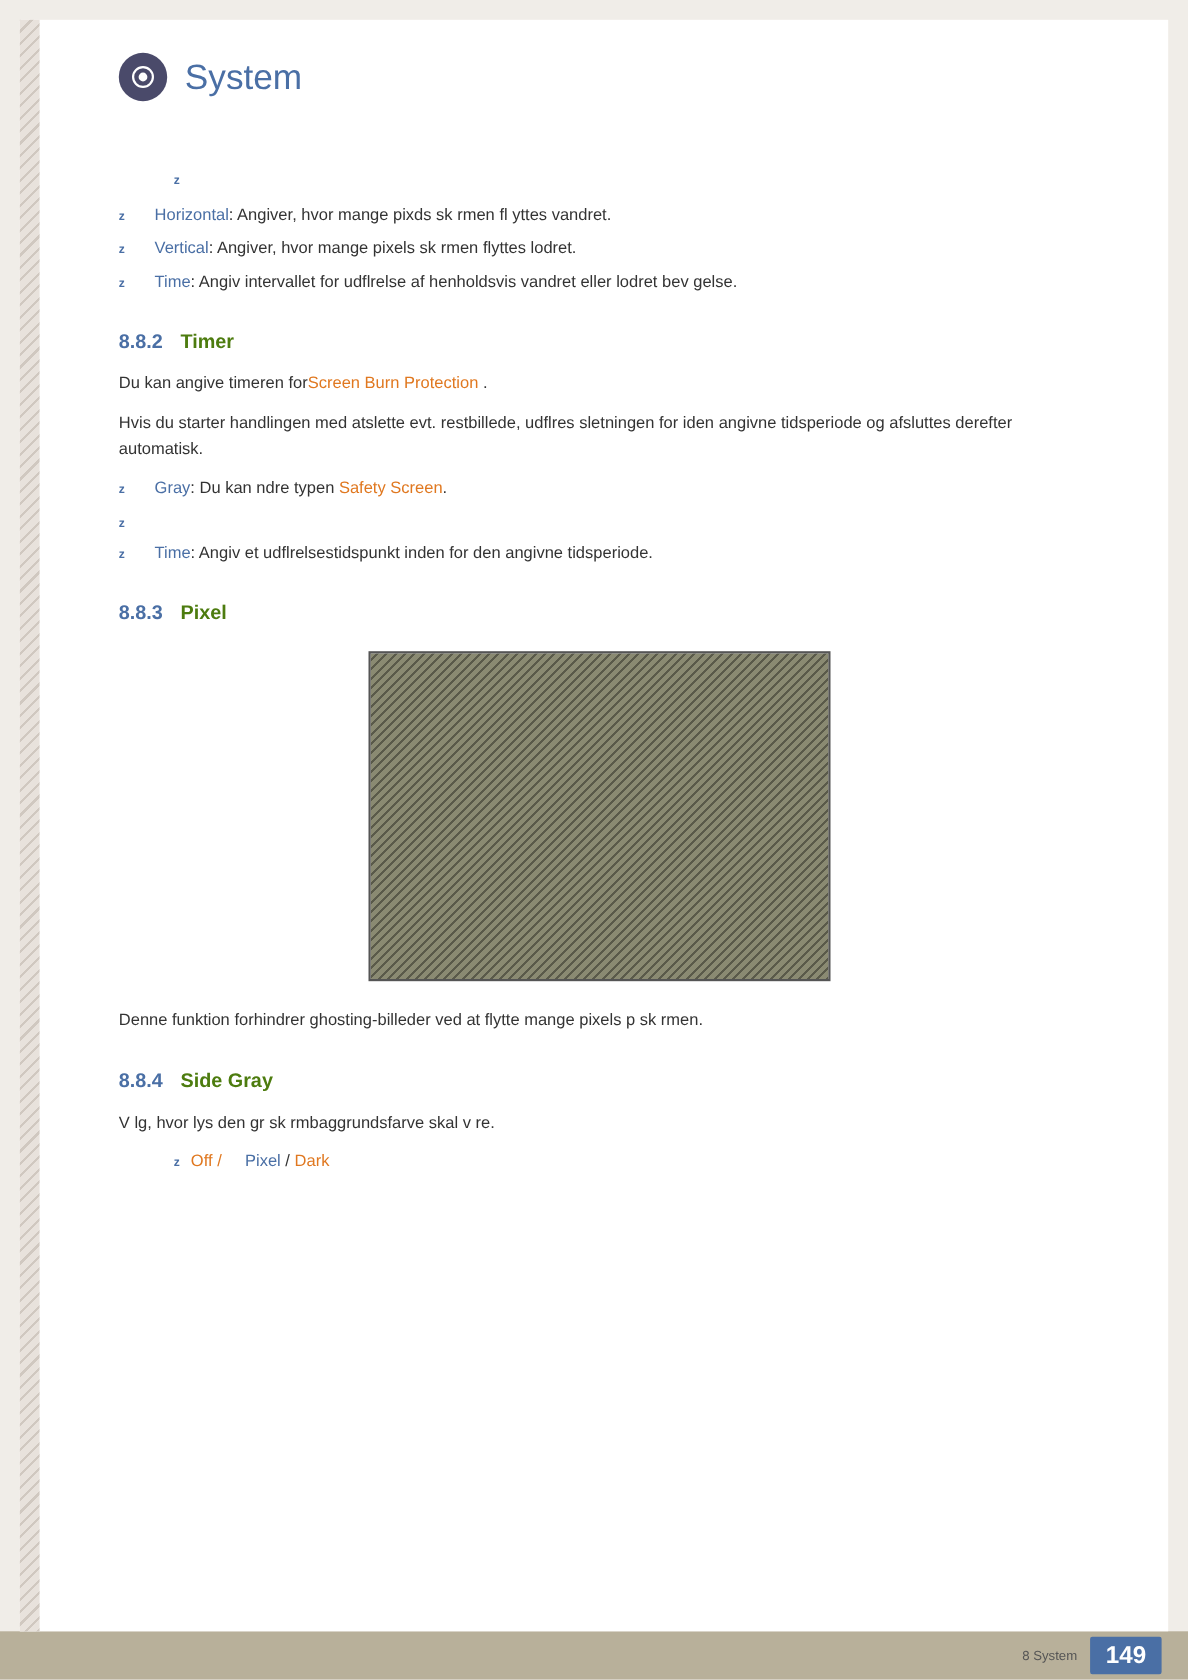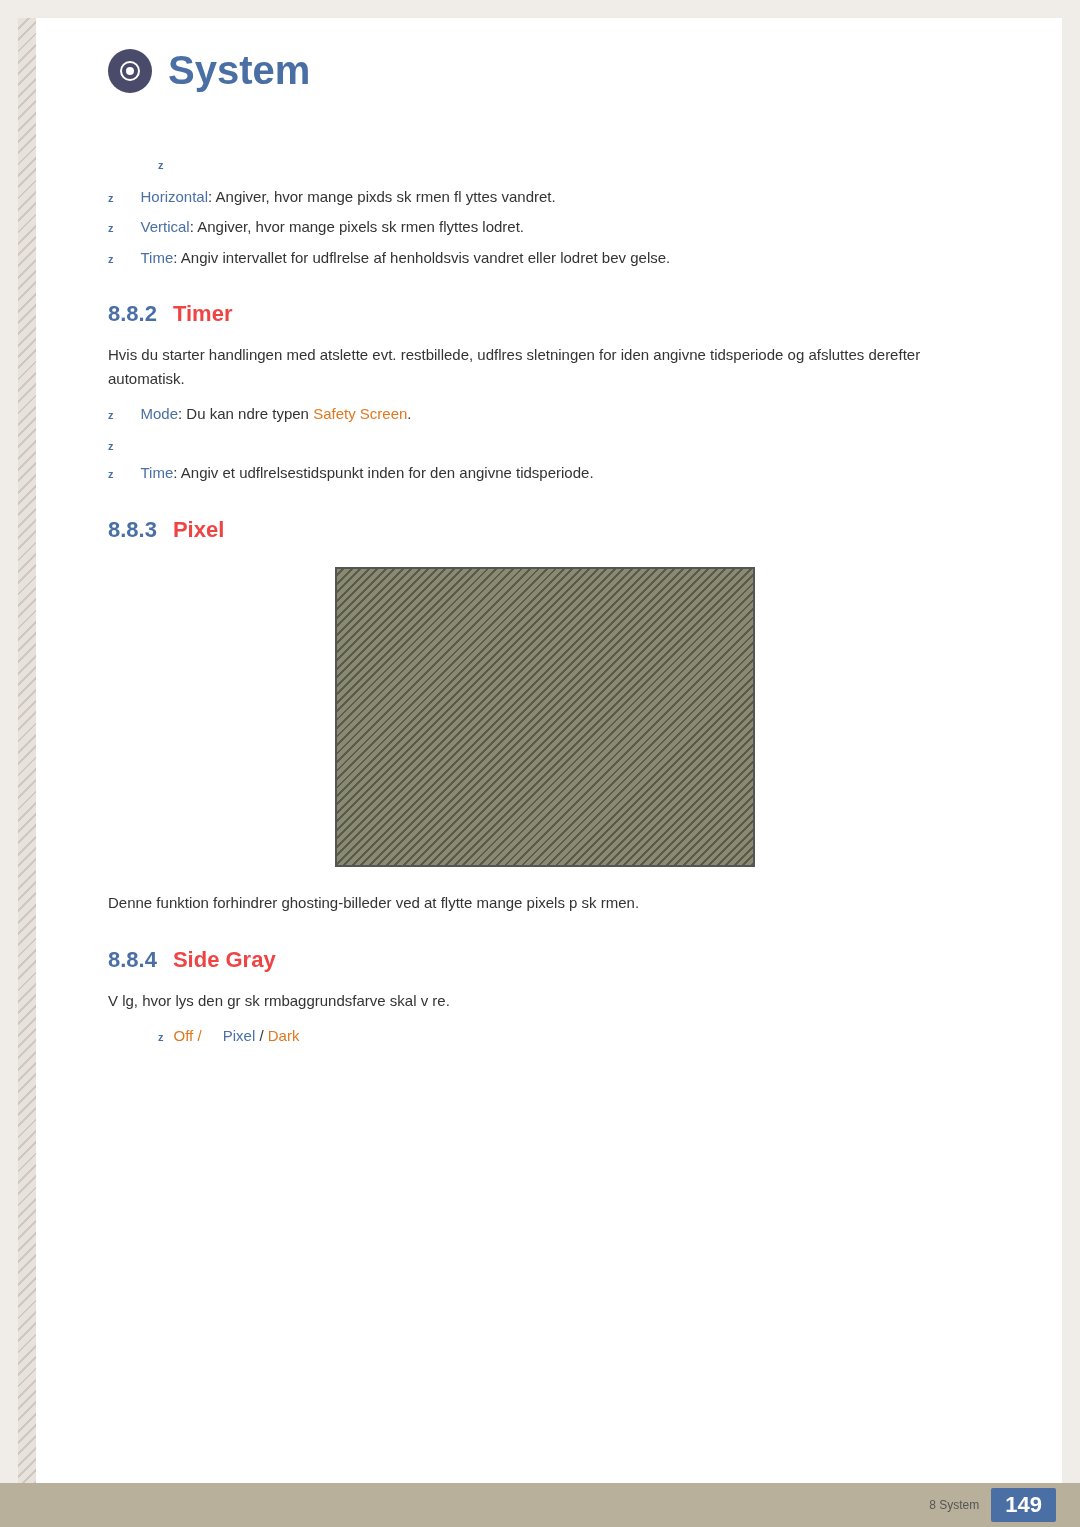--- a/index.html
+++ b/index.html
@@ -60,22 +60,22 @@
       flex-shrink: 0;
     }
 
     .header-icon svg {
       width: 24px;
       height: 24px;
       fill: white;
     }
 
     .page-title {
-      font-size: 40px;
-      font-weight: bold;
+      font-size: 32px;
+      font-weight: normal;
       color: #4a6fa5;
     }
 
     
     .content {
       padding-left: 10px;
     }
 
     .bullet-list {
       list-style: none;
@@ -105,35 +105,35 @@
     }
 
     .keyword-orange {
       color: #e07820;
       font-weight: normal;
     }
 
     
     .section-heading {
       color: #4a6fa5;
-      font-size: 22px;
+      font-size: 18px;
       font-weight: bold;
       margin-top: 32px;
       margin-bottom: 16px;
       display: flex;
       align-items: center;
       gap: 16px;
     }
 
     .section-heading .section-num {
       color: #4a6fa5;
     }
 
     .section-heading .section-name {
-      color: #ef4444;
+      color: #4d7c0f;
     }
 
     .body-text {
       margin-bottom: 12px;
       line-height: 1.6;
       color: #333;
     }
 
     
     .pixel-image-container {
@@ -229,28 +229,31 @@
           <span class="keyword-blue">Time</span><span>: Angiv intervallet for udflrelse af henholdsvis vandret eller lodret bev gelse.</span>
         </span>
       </li>
     </ul>
 
     <div class="section-heading">
       <span class="section-num">8.8.2</span>
       <span class="section-name">Timer</span>
     </div>
 
+    <p class="body-text">
+      <span>Du kan angive timeren for</span><span class="keyword-orange">Screen Burn Protection</span><span>  .</span>
+    </p>
 
     <p class="body-text">Hvis du starter handlingen med atslette evt. restbillede, udflres sletningen for iden angivne tidsperiode og afsluttes derefter automatisk.</p>
 
     <ul class="bullet-list">
       <li>
         <span class="bullet-marker">z</span>
         <span>
-          <span class="keyword-blue">Mode</span><span>: Du kan  ndre typen  </span><span class="keyword-orange">Safety Screen</span><span>.</span>
+          <span class="keyword-blue">Gray</span><span>: Du kan  ndre typen  </span><span class="keyword-orange">Safety Screen</span><span>.</span>
         </span>
       </li>
       <li>
         <span class="bullet-marker">z</span>
       </li>
       <li>
         <span class="bullet-marker">z</span>
         <span>
           <span class="keyword-blue">Time</span><span>: Angiv et udflrelsestidspunkt inden for den angivne tidsperiode.</span>
         </span>

